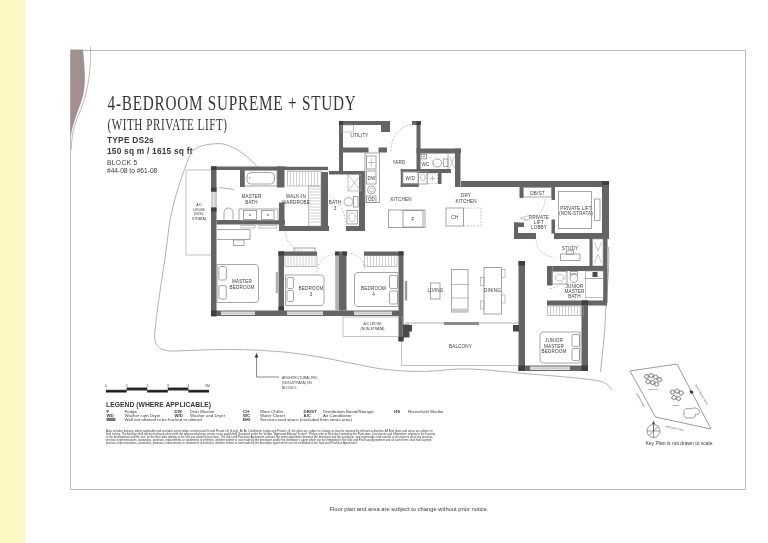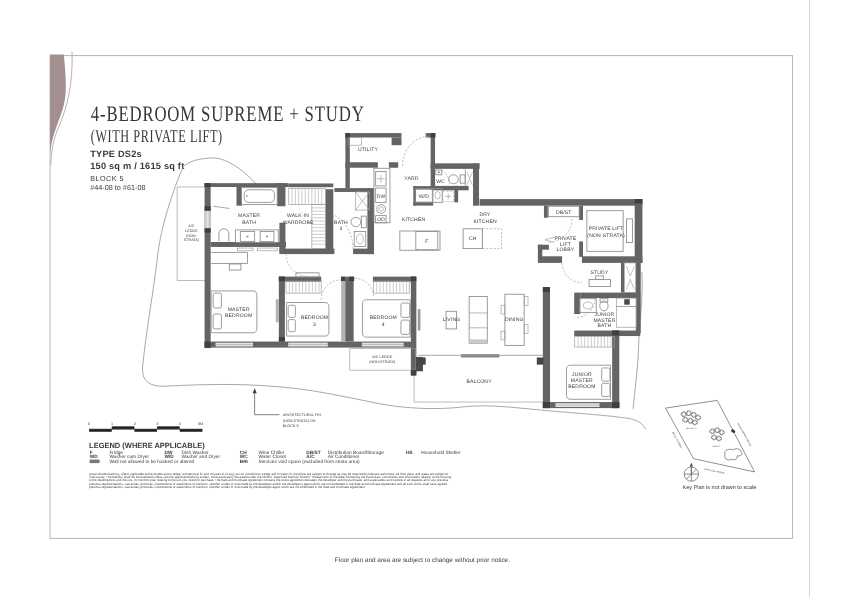--- a/index.html
+++ b/index.html
@@ -1,16 +1,16 @@
 <!DOCTYPE html>
 <html><head>
 <meta charset="utf-8">
 <style>
 html,body{margin:0;padding:0;background:#fff;}
-#wrap{position:relative;width:736px;height:543px;background:#a21caf;overflow:hidden;}
+#wrap{position:relative;width:736px;height:543px;background:#fef9c3;overflow:hidden;padding-left:25px;}
 svg{display:block;}
 text{font-family:"Liberation Sans",sans-serif;fill:#3a3a3a;}
 .lbl{font-size:4.6px;letter-spacing:.15px;fill:#3c3c3c;}
 .tiny{font-size:3.4px;fill:#3c3c3c;}
 .wall{fill:#646464;}
 .thin{fill:none;stroke:#8f8f8f;stroke-width:0.8;}
 .thn2{fill:none;stroke:#9a9a9a;stroke-width:0.6;}
 .dash{fill:none;stroke:#9a9a9a;stroke-width:0.6;stroke-dasharray:2 1.4;}
 .fin{fill:none;stroke:#8f8f8f;stroke-width:0.7;}
 .kp{fill:none;stroke:#6e6e6e;stroke-width:0.7;}

